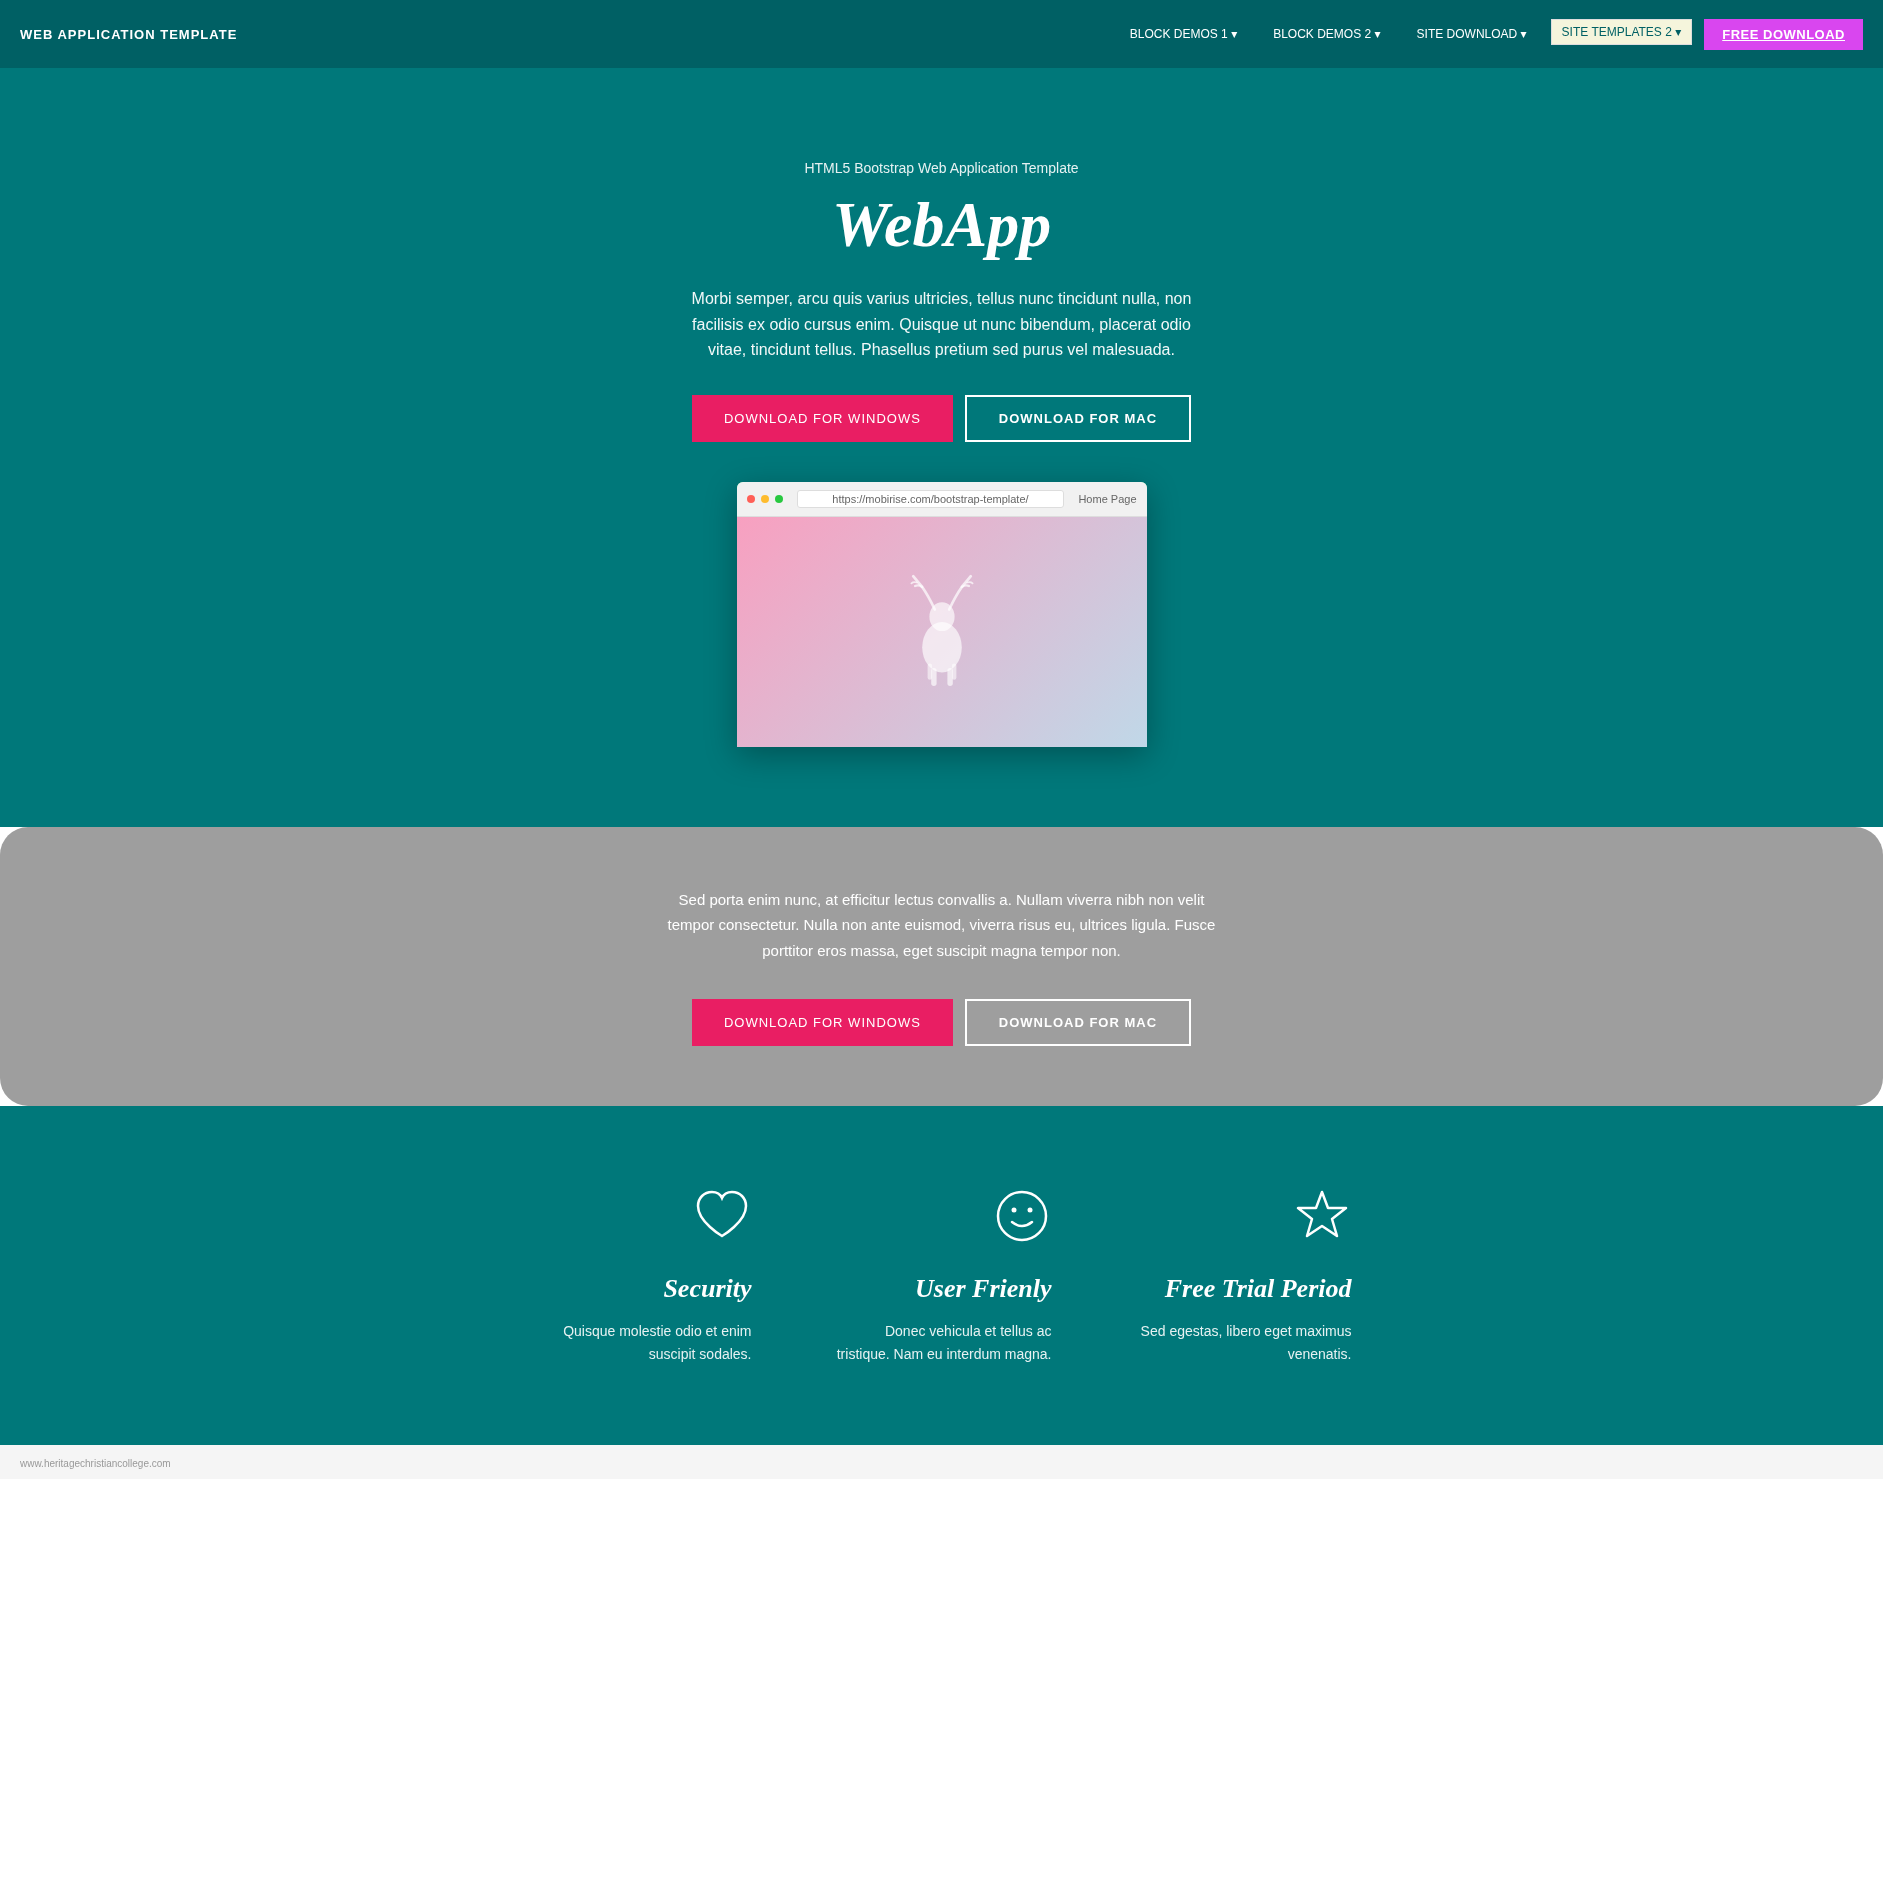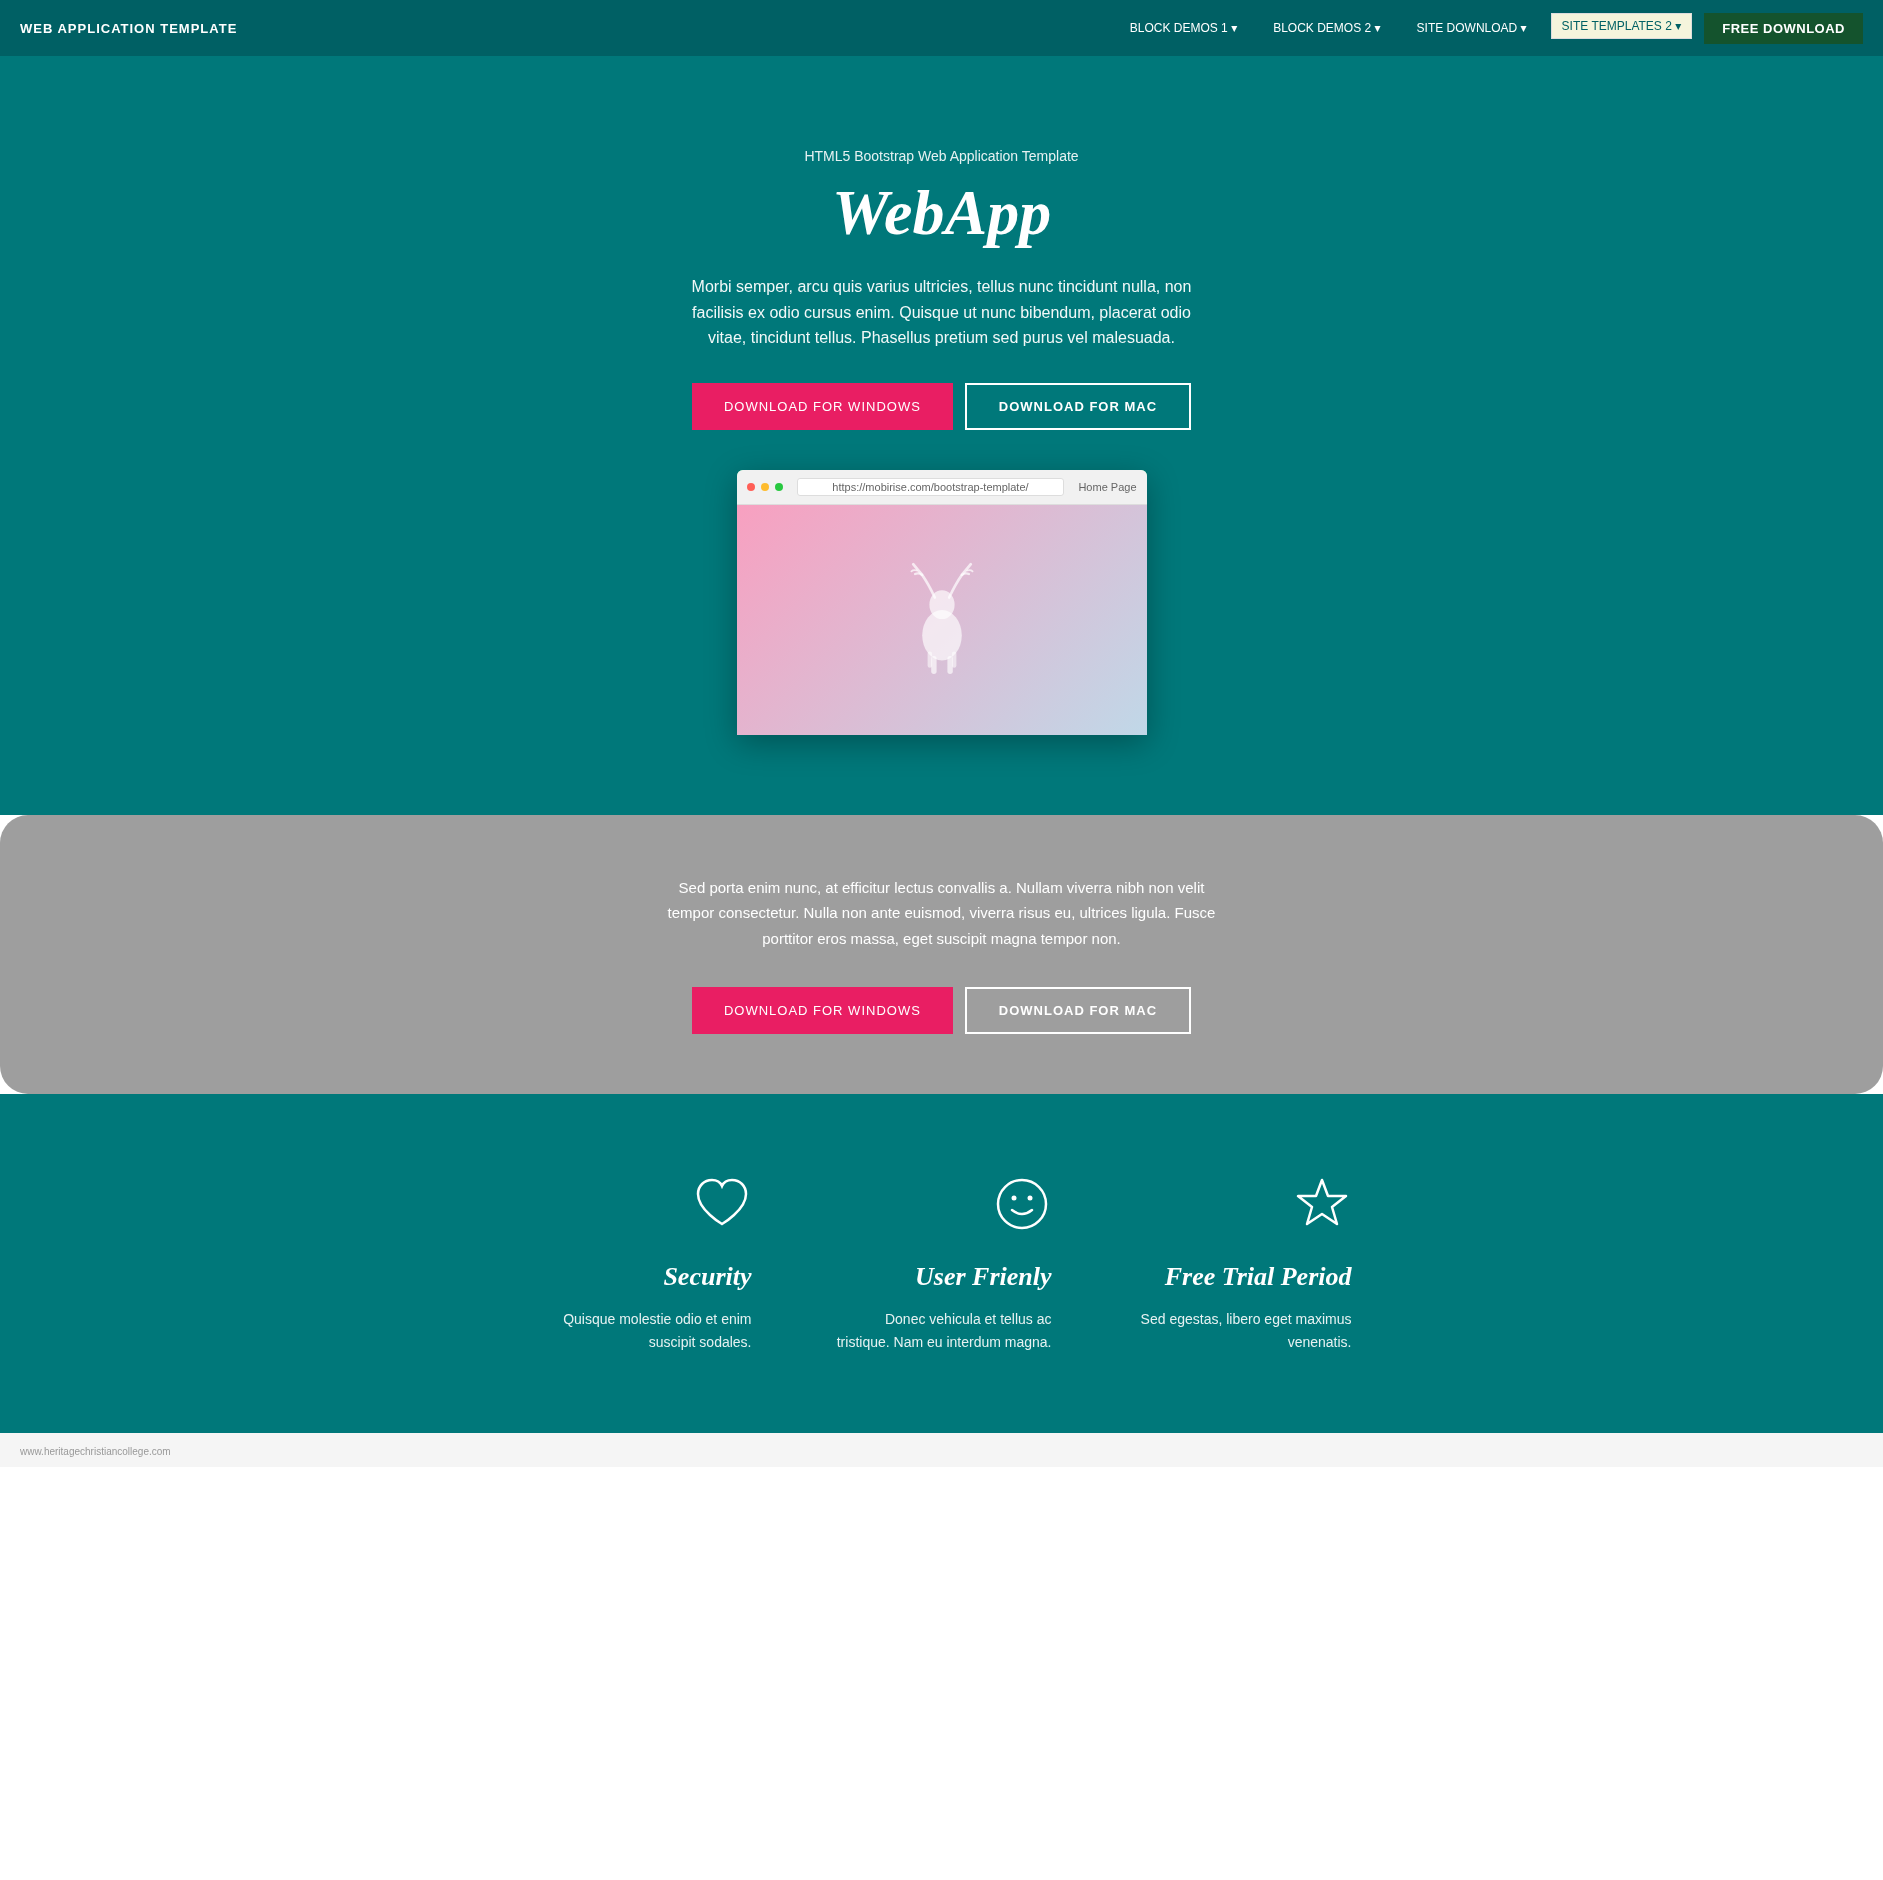--- a/index.html
+++ b/index.html
@@ -5,21 +5,21 @@
     * { margin: 0; padding: 0; box-sizing: border-box; }
     body { font-family: Arial, sans-serif; background: #fff; min-width: 1083px; }
 
     
     .navbar {
       background: #006064;
       display: flex;
       align-items: center;
       justify-content: space-between;
       padding: 0 20px;
-      height: 56px;
+      height: 68px;
       position: relative;
     }
     .navbar-brand {
       color: #fff;
       font-weight: 900;
       font-size: 13px;
       letter-spacing: 1px;
       text-transform: uppercase;
     }
     .navbar-nav {
@@ -31,28 +31,29 @@
       color: #fff;
       font-size: 12px;
       padding: 8px 12px;
       cursor: pointer;
       display: flex;
       align-items: center;
       gap: 4px;
       white-space: nowrap;
     }
     .btn-free-download {
-      background: #14532d;
+      background: #d946ef;
       color: #fff;
       border: none;
       padding: 8px 18px;
       font-size: 13px;
       font-weight: bold;
       cursor: pointer;
       letter-spacing: 0.5px;
+      text-decoration: underline;
     }
     .nav-site-templates-active {
       background: #f5f5dc;
       color: #006064;
       border: 1px solid #ddd;
       font-size: 12px;
       padding: 5px 10px;
       cursor: pointer;
     }
 

